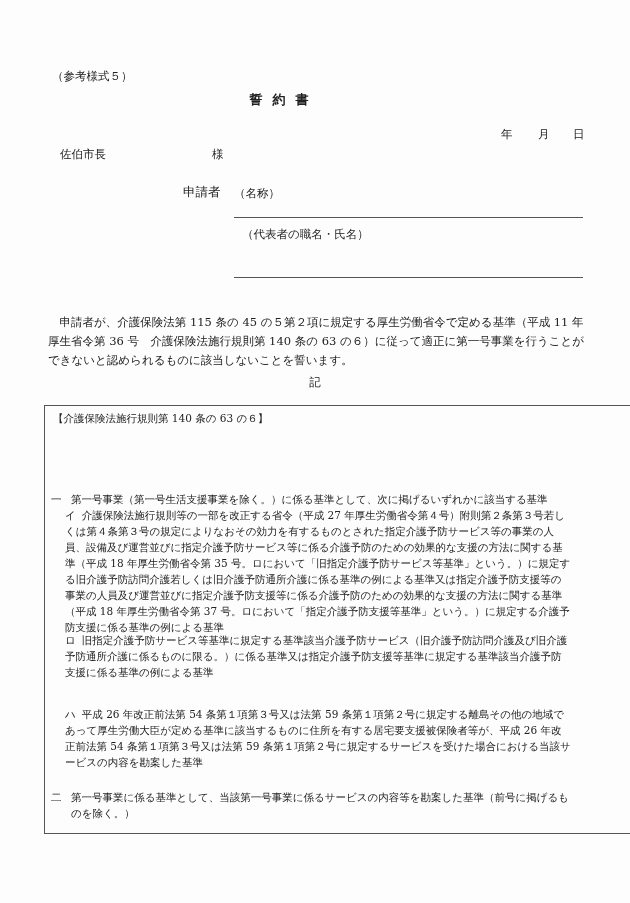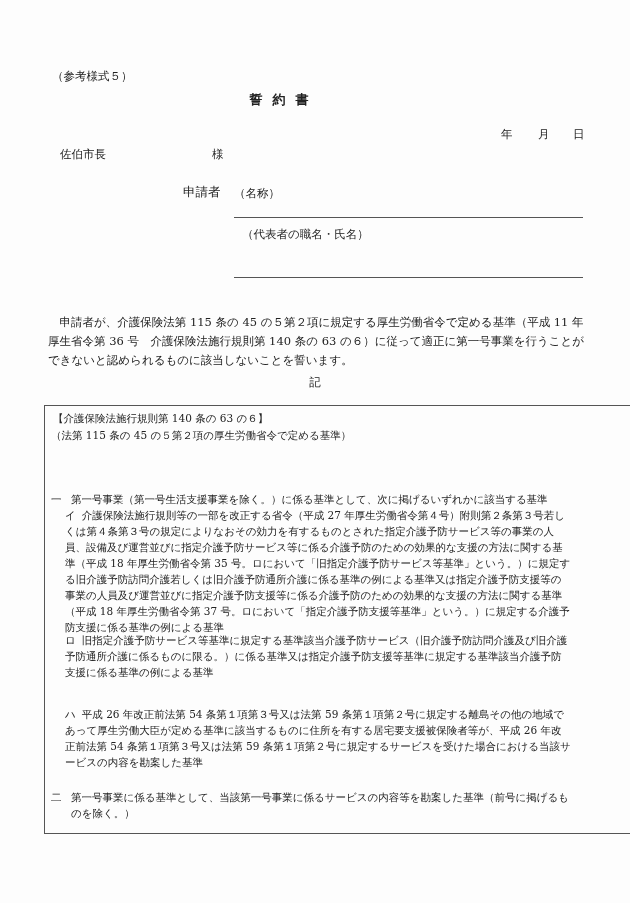--- a/index.html
+++ b/index.html
@@ -57,21 +57,20 @@
 <div class="abs t12 rep-label">（代表者の職名・氏名）</div>
 <div class="abs t12" style="left:234px;top:258px;width:349px;height:16px;"></div>
 <div class="line" style="top:277px;"></div>
 
 <p class="pledge">申請者が、介護保険法第 115 条の 45 の５第２項に規定する厚生労働省令で定める基準（平成 11 年厚生省令第 36 号　介護保険法施行規則第 140 条の 63 の６）に従って適正に第一号事業を行うことができないと認められるものに該当しないことを誓います。</p>
 
 <div class="abs t12 ki">記</div>
 
 <div class="box">
   <p class="heading1">【介護保険法施行規則第 140 条の 63 の６】</p>
-  <p class="heading2">（法第 115 条の 45 の５第２項の厚生労働省令で定める基準）</p>
 
   <div class="item" style="top:85px;">
     <span class="mark">一</span>
     <span class="body">第一号事業（第一号生活支援事業を除く。）に係る基準として、次に掲げるいずれかに該当する基準</span>
   </div>
 
   <div class="sub" style="left:20px;top:101px;">
     <span class="mark">イ</span>
     <span class="body">介護保険法施行規則等の一部を改正する省令（平成 27 年厚生労働省令第４号）附則第２条第３号若しくは第４条第３号の規定によりなおその効力を有するものとされた指定介護予防サービス等の事業の人員、設備及び運営並びに指定介護予防サービス等に係る介護予防のための効果的な支援の方法に関する基準（平成 18 年厚生労働省令第 35 号。ロにおいて「旧指定介護予防サービス等基準」という。）に規定する旧介護予防訪問介護若しくは旧介護予防通所介護に係る基準の例による基準又は指定介護予防支援等の事業の人員及び運営並びに指定介護予防支援等に係る介護予防のための効果的な支援の方法に関する基準（平成 18 年厚生労働省令第 37 号。ロにおいて「指定介護予防支援等基準」という。）に規定する介護予防支援に係る基準の例による基準</span>
   </div>

